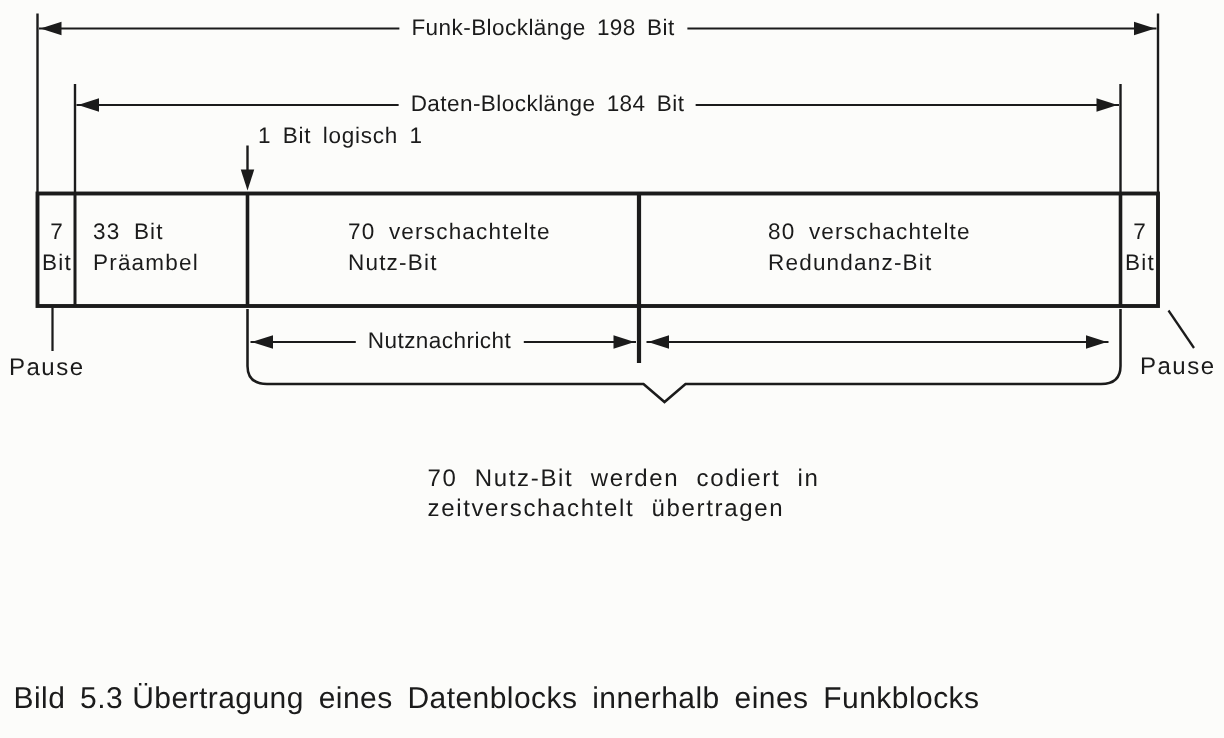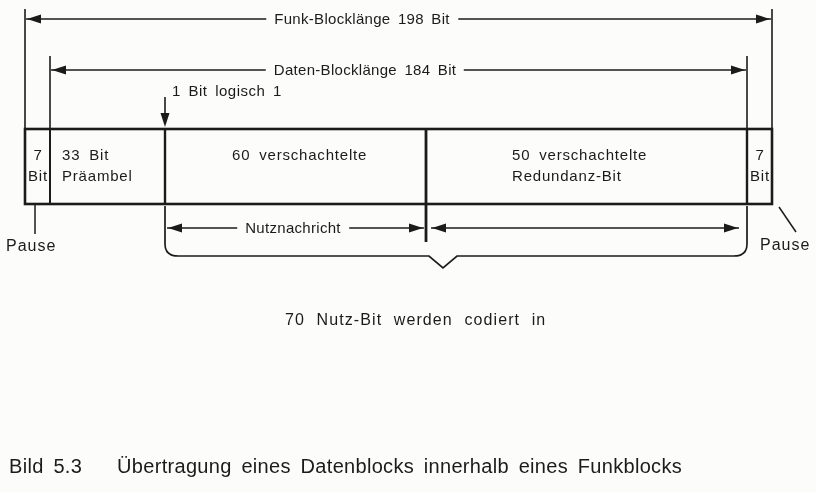--- a/index.html
+++ b/index.html
@@ -28,21 +28,21 @@
   .cell-label.centered{text-align:center;transform:translateX(-50%);}
   .marker-label{font-size:15px;letter-spacing:.5px;word-spacing:3px;}
   .pause-label{font-size:16px;letter-spacing:1px;text-align:center;}
   .note{
     font-size:16px;line-height:20px;letter-spacing:1.1px;word-spacing:6px;margin-top:30px;
   }
   .caption{
     position:absolute;left:9px;top:455px;z-index:2;
     font-size:20px;letter-spacing:.3px;word-spacing:4px;white-space:nowrap;
   }
-  .caption .cap-num{margin-right:35px;}
+  .caption .cap-num{margin-right:6px;}
 </style>
 </head>
 <body>
 
 <div class="page">
 
   <svg class="linework" width="816" height="492" viewBox="0 0 816 492" stroke="#1b1b1b" fill="none" stroke-width="1.3">
 
     <g>
       <line x1="25" y1="9" x2="25" y2="129" stroke-width="1.6"></line>
@@ -107,37 +107,39 @@
 
   <div class="t cell-label centered" style="left:38px;top:144px">
     <div>7</div>
     <div>Bit</div>
   </div>
   <div class="t cell-label" style="left:62px;top:144px">
     <div>33 Bit</div>
     <div>Präambel</div>
   </div>
   <div class="t cell-label" style="left:232px;top:144px">
-    <div>60 verschachtelte</div>
+    <div>70 verschachtelte</div>
+    <div>Nutz-Bit</div>
   </div>
   <div class="t cell-label" style="left:512px;top:144px">
-    <div>50 verschachtelte</div>
+    <div>80 verschachtelte</div>
     <div>Redundanz-Bit</div>
   </div>
   <div class="t cell-label centered" style="left:760px;top:144px">
     <div>7</div>
     <div>Bit</div>
   </div>
 
   <div class="t dim-label" style="left:293px;top:219px">Nutznachricht</div>
 
   <div class="t pause-label" style="left:6px;top:237px">Pause</div>
   <div class="t pause-label" style="left:760px;top:236px">Pause</div>
 
   <div class="t note" style="left:285px;top:280px">
     <div>70 Nutz-Bit werden codiert in</div>
+    <div>zeitverschachtelt übertragen</div>
   </div>
 
   <div class="caption">
     <span class="cap-num">Bild 5.3</span><span>Übertragung eines Datenblocks innerhalb eines Funkblocks</span>
   </div>
 
 </div>
 
 </body></html>

